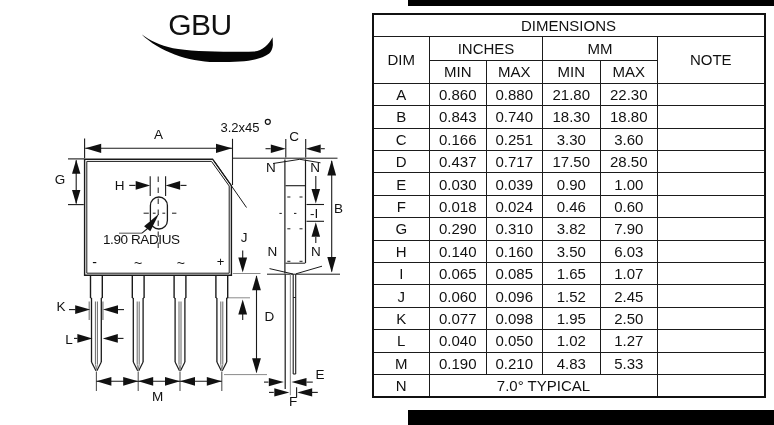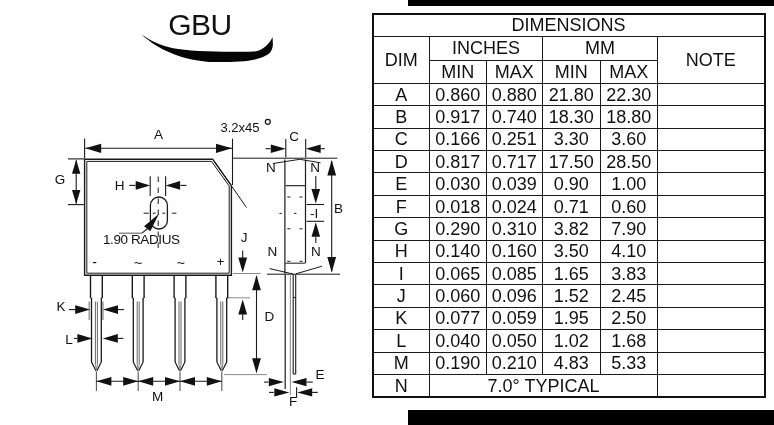--- a/index.html
+++ b/index.html
@@ -1,21 +1,21 @@
 <!DOCTYPE html>
 <html><head><meta charset="utf-8"><style>
 html,body{margin:0;padding:0;background:#fff;width:774px;height:425px;overflow:hidden}
 body{font-family:"Liberation Sans",sans-serif;position:relative}
 table td{border:1.2px solid #1b1b1b;padding:0;vertical-align:middle}
 table{border:2px solid #111}
 .bar{position:absolute;background:#000}
 </style></head><body>
 <div class="bar" style="left:408px;top:0;width:366px;height:6px"></div>
 <div class="bar" style="left:408px;top:410px;width:366px;height:15px"></div>
-<table style="position:absolute;left:371.5px;top:13px;width:392.5px;height:382px;border-collapse:collapse;table-layout:fixed;font-size:18px;line-height:1;text-align:center;color:#111">
+<table style="position:absolute;left:371.5px;top:13px;width:392.5px;height:382px;border-collapse:collapse;table-layout:fixed;font-size:15px;line-height:1;text-align:center;color:#111">
     <colgroup>
       <col style="width:57px">
       <col style="width:56.5px">
       <col style="width:56.5px">
       <col style="width:57.5px">
       <col style="width:57.5px">
       <col style="width:107px">
     </colgroup>
     <tbody>
       <tr>
@@ -36,104 +36,104 @@
       <tr>
         <td style="height:21.4px">A</td>
         <td>0.860</td>
         <td>0.880</td>
         <td>21.80</td>
         <td>22.30</td>
         <td></td>
       </tr>
       <tr>
         <td style="height:21.4px">B</td>
-        <td>0.917</td>
+        <td>0.843</td>
         <td>0.740</td>
         <td>18.30</td>
         <td>18.80</td>
         <td></td>
       </tr>
       <tr>
         <td style="height:21.4px">C</td>
         <td>0.166</td>
         <td>0.251</td>
         <td>3.30</td>
         <td>3.60</td>
         <td></td>
       </tr>
       <tr>
         <td style="height:21.4px">D</td>
-        <td>0.817</td>
+        <td>0.437</td>
         <td>0.717</td>
         <td>17.50</td>
         <td>28.50</td>
         <td></td>
       </tr>
       <tr>
         <td style="height:21.4px">E</td>
         <td>0.030</td>
         <td>0.039</td>
         <td>0.90</td>
         <td>1.00</td>
         <td></td>
       </tr>
       <tr>
         <td style="height:21.4px">F</td>
         <td>0.018</td>
         <td>0.024</td>
-        <td>0.71</td>
+        <td>0.46</td>
         <td>0.60</td>
         <td></td>
       </tr>
       <tr>
         <td style="height:21.4px">G</td>
         <td>0.290</td>
         <td>0.310</td>
         <td>3.82</td>
         <td>7.90</td>
         <td></td>
       </tr>
       <tr>
         <td style="height:21.4px">H</td>
         <td>0.140</td>
         <td>0.160</td>
         <td>3.50</td>
-        <td>4.10</td>
+        <td>6.03</td>
         <td></td>
       </tr>
       <tr>
         <td style="height:21.4px">I</td>
         <td>0.065</td>
         <td>0.085</td>
         <td>1.65</td>
-        <td>3.83</td>
+        <td>1.07</td>
         <td></td>
       </tr>
       <tr>
         <td style="height:21.4px">J</td>
         <td>0.060</td>
         <td>0.096</td>
         <td>1.52</td>
         <td>2.45</td>
         <td></td>
       </tr>
       <tr>
         <td style="height:21.4px">K</td>
         <td>0.077</td>
-        <td>0.059</td>
+        <td>0.098</td>
         <td>1.95</td>
         <td>2.50</td>
         <td></td>
       </tr>
       <tr>
         <td style="height:21.4px">L</td>
         <td>0.040</td>
         <td>0.050</td>
         <td>1.02</td>
-        <td>1.68</td>
+        <td>1.27</td>
         <td></td>
       </tr>
       <tr>
         <td style="height:21.4px">M</td>
         <td>0.190</td>
         <td>0.210</td>
         <td>4.83</td>
         <td>5.33</td>
         <td></td>
       </tr>

